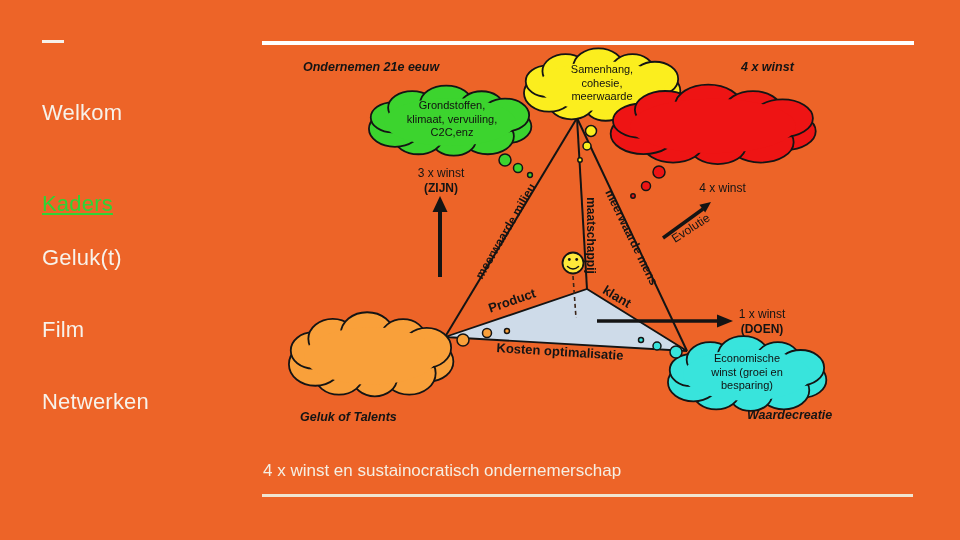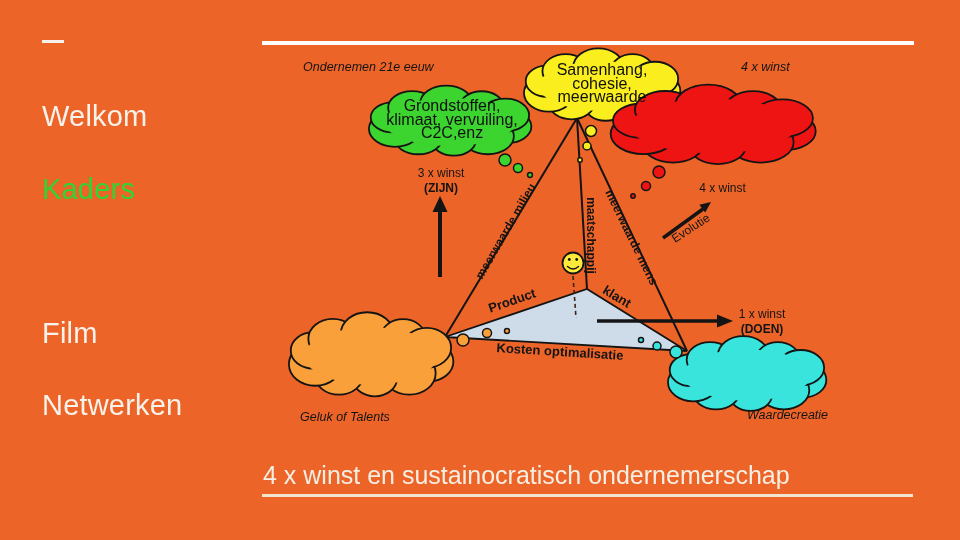--- a/index.html
+++ b/index.html
@@ -4,50 +4,51 @@
 <style>
   html,body{margin:0;padding:0;}
   #slide{
     position:relative;width:960px;height:540px;overflow:hidden;
     font-family:"Liberation Sans",sans-serif;
     background:#ED6428;
   }
   
   .menu-dash{position:absolute;left:42px;top:40px;width:22px;height:3px;background:#F6F1EA;}
   .menu-item{
-    position:absolute;left:42px;font-size:29px;color:#F7F2EA;letter-spacing:.2px;
+    position:absolute;left:42px;font-size:22px;color:#F7F2EA;letter-spacing:.2px;
     cursor:pointer;white-space:nowrap;
   }
   
   .rule-top{position:absolute;left:262px;top:41px;width:652px;height:4px;background:#FFFFFF;}
   .rule-bottom{position:absolute;left:262px;top:494px;width:651px;height:3px;background:#F0E5D1;}
-  .caption{position:absolute;left:263px;top:461px;font-size:25px;color:#F5EFE3;white-space:nowrap;}
+  .caption{position:absolute;left:263px;top:461px;font-size:17px;color:#F5EFE3;white-space:nowrap;}
   
   #dsvg{position:absolute;left:0;top:0;width:960px;height:540px;pointer-events:none;}
   
   .dlabel{position:absolute;color:#141414;font-size:12px;line-height:13px;white-space:nowrap;}
-  .bi{font-weight:normal;font-style:italic;font-size:12.5px;}
+  .bi{font-weight:bold;font-style:italic;font-size:12.5px;}
   .ctr{text-align:center;}
   .cloud-text{
-    position:absolute;color:#101010;font-size:16px;line-height:13.5px;
+    position:absolute;color:#101010;font-size:11px;line-height:13.5px;
     text-align:center;z-index:3;
   }
   .rot{transform-origin:50% 50%;}
   .bold{font-weight:bold;}
   .lbl13{font-size:13px;font-weight:bold;}
   .z3{z-index:3;}
 </style>
 </head>
 <body>
 
 <div id="slide">
 
   <div class="menu-dash"></div>
   <div class="menu-item" style="top:100px">Welkom</div>
-  <div class="menu-item" style="top: 173px; color: rgb(47, 212, 53);">Kaders</div>
+  <div class="menu-item" style="top: 191px; color: rgb(47, 212, 53); text-decoration: underline;">Kaders</div>
+  <div class="menu-item" style="top:245px">Geluk(t)</div>
   <div class="menu-item" style="top:317px">Film</div>
   <div class="menu-item" style="top:389px">Netwerken</div>
 
   <div class="rule-top"></div>
   <div class="rule-bottom"></div>
 
   <svg id="dsvg" viewBox="0 0 960 540">
       <polygon points="445,337 587,289 687,351" fill="#CEDBE9" stroke="#141414" stroke-width="1.8"></polygon>
       <line x1="577" y1="118" x2="445" y2="337" stroke="#141414" stroke-width="2"></line>
       <line x1="577" y1="118" x2="687" y2="351" stroke="#141414" stroke-width="2"></line>
@@ -161,15 +162,20 @@
   <div class="cloud-text" style="left:380px;top:99px;width:144px">
     <div>Grondstoffen,</div>
     <div>klimaat, vervuiling,</div>
     <div>C2C,enz</div>
   </div>
   <div class="cloud-text" style="left:540px;top:63px;width:124px">
     <div>Samenhang,</div>
     <div>cohesie,</div>
     <div>meerwaarde</div>
   </div>
+  <div class="cloud-text" style="left:684px;top:352px;width:126px">
+    <div>Economische</div>
+    <div>winst (groei en</div>
+    <div>besparing)</div>
+  </div>
 
   <div class="caption">4 x winst en sustainocratisch ondernemerschap</div>
 </div>
 
 </body></html>

